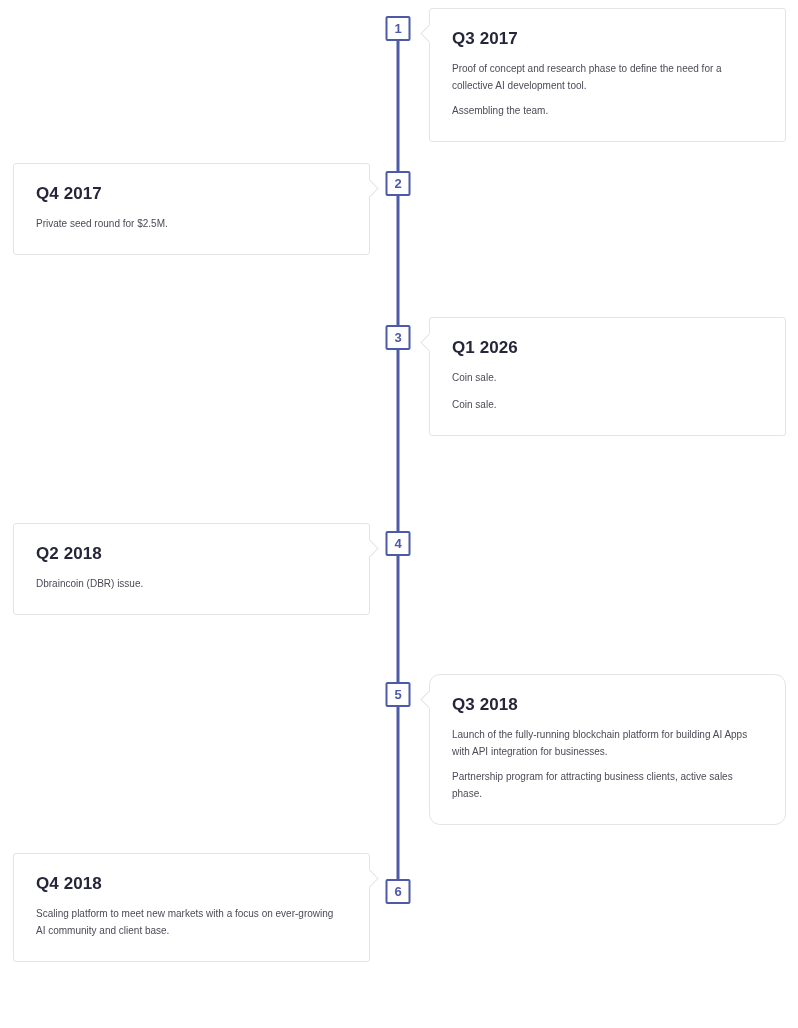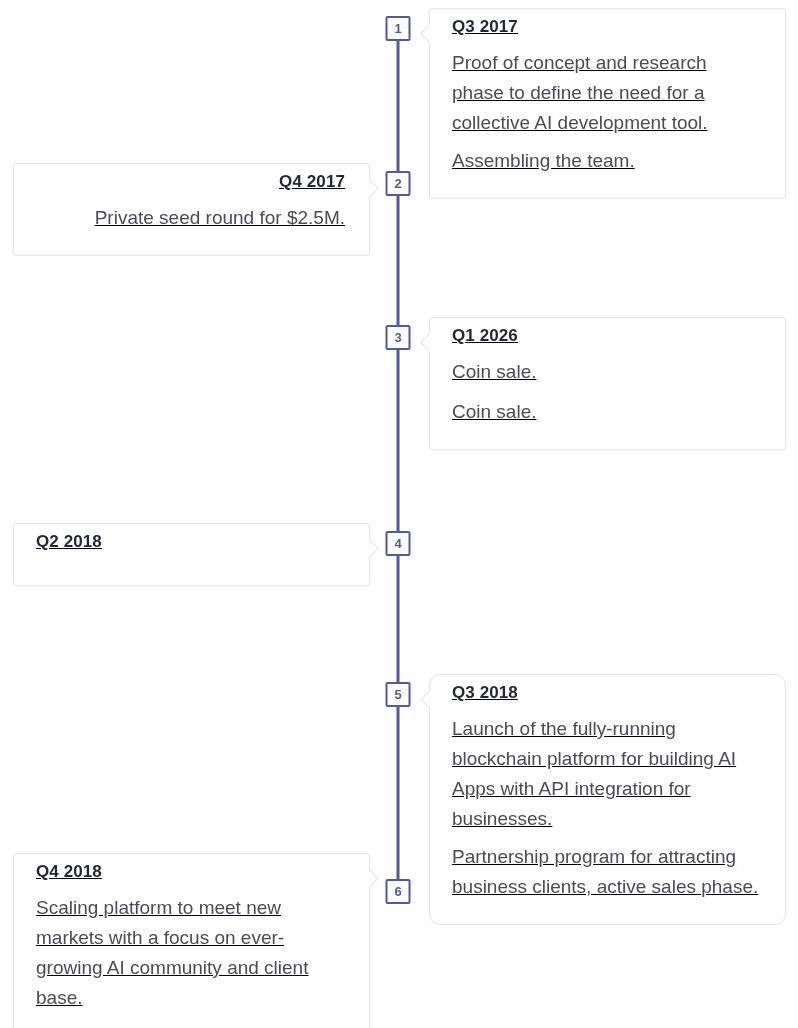--- a/index.html
+++ b/index.html
@@ -57,23 +57,22 @@
     line-height: 1;
   }
 
   
   .card {
     position: absolute;
     box-sizing: border-box;
     background: #ffffff;
     border: 1px solid #e4e4e6;
     border-radius: 3px;
-    padding: 8px 24px 22px 22px;
+    padding: 20px 24px 22px 22px;
     z-index: 2;
-    text-decoration: underline;
   }
   .card.right {
     left: 429px;
     width: 357px;
   }
   .card.left {
     left: 13px;
     width: 357px;
   }
 
@@ -101,22 +100,22 @@
   }
 
   .card-title {
     font-size: 17px;
     font-weight: bold;
     color: #26263a;
     margin: 0 0 11px 0;
     letter-spacing: 0.1px;
   }
   .card-body {
-    font-size: 19px;
-    line-height: 30px;
+    font-size: 10px;
+    line-height: 17px;
     color: #4b4b57;
     margin: 0;
   }
   .card-body + .card-body {
     margin-top: 8px;
   }
   .card-body.tight + .card-body.tight {
     margin-top: 10px;
   }
 </style>
@@ -146,36 +145,37 @@
     <span class="marker-num">6</span>
   </div>
 
   <div class="card right" style="top:8px;">
     <div class="notch"></div>
     <h3 class="card-title">Q3 2017</h3>
     <p class="card-body">Proof of concept and research phase to define the need for a collective AI development tool.</p>
     <p class="card-body">Assembling the team.</p>
   </div>
 
-  <div class="card left" style="top:163px;text-align:right;">
+  <div class="card left" style="top:163px;">
     <div class="notch"></div>
     <h3 class="card-title">Q4 2017</h3>
     <p class="card-body">Private seed round for $2.5M.</p>
   </div>
 
   <div class="card right" style="top:317px;">
     <div class="notch"></div>
     <h3 class="card-title">Q1 2026</h3>
     <p class="card-body tight">Coin sale.</p>
     <p class="card-body tight">Coin sale.</p>
   </div>
 
   <div class="card left" style="top:523px;">
     <div class="notch"></div>
     <h3 class="card-title">Q2 2018</h3>
+    <p class="card-body">Dbraincoin (DBR) issue.</p>
   </div>
 
   <div class="card right" style="top:674px;border-radius:11px;">
     <div class="notch"></div>
     <h3 class="card-title">Q3 2018</h3>
     <p class="card-body">Launch of the fully-running blockchain platform for building AI Apps with API integration for businesses.</p>
     <p class="card-body">Partnership program for attracting business clients, active sales phase.</p>
   </div>
 
   <div class="card left" style="top:853px;">

